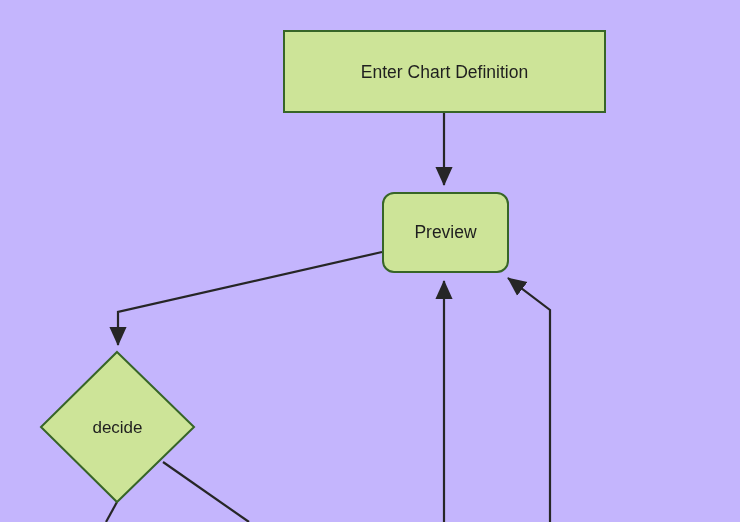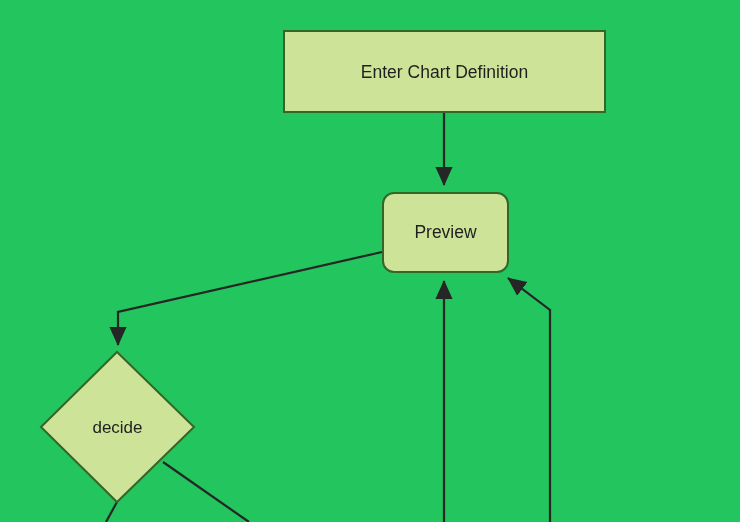--- a/index.html
+++ b/index.html
@@ -10,21 +10,21 @@
   body {
     width: 740px;
     height: 522px;
     overflow: hidden;
     font-family: "Liberation Sans", sans-serif;
   }
   #flowchart-canvas {
     position: relative;
     width: 740px;
     height: 522px;
-    background: #22c55e;
+    background: #c4b5fd;
   }
   #flow-svg {
     position: absolute;
     top: 0;
     left: 0;
     width: 740px;
     height: 522px;
     display: block;
   }
   .node-shape {

